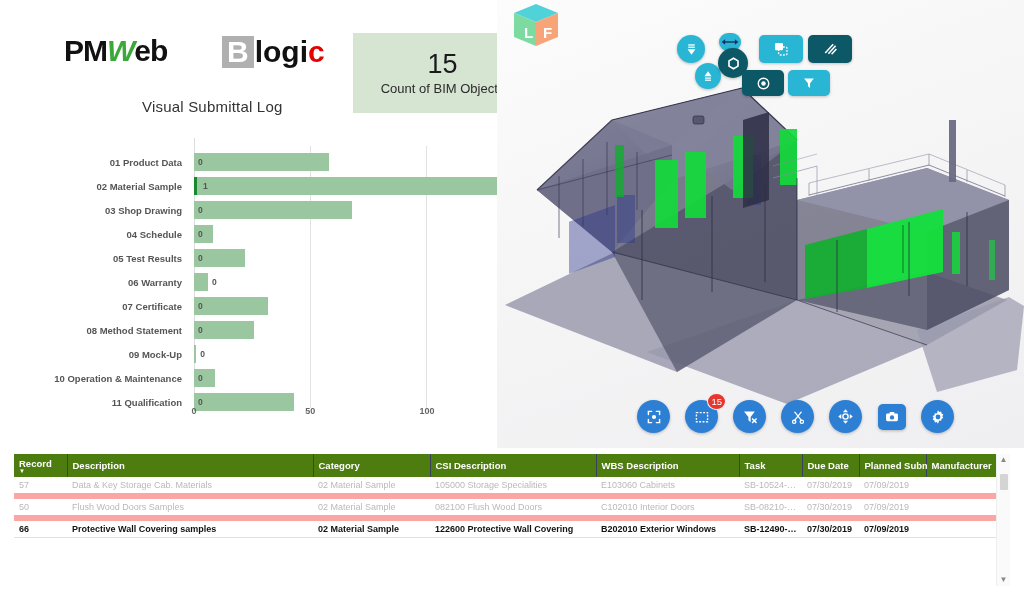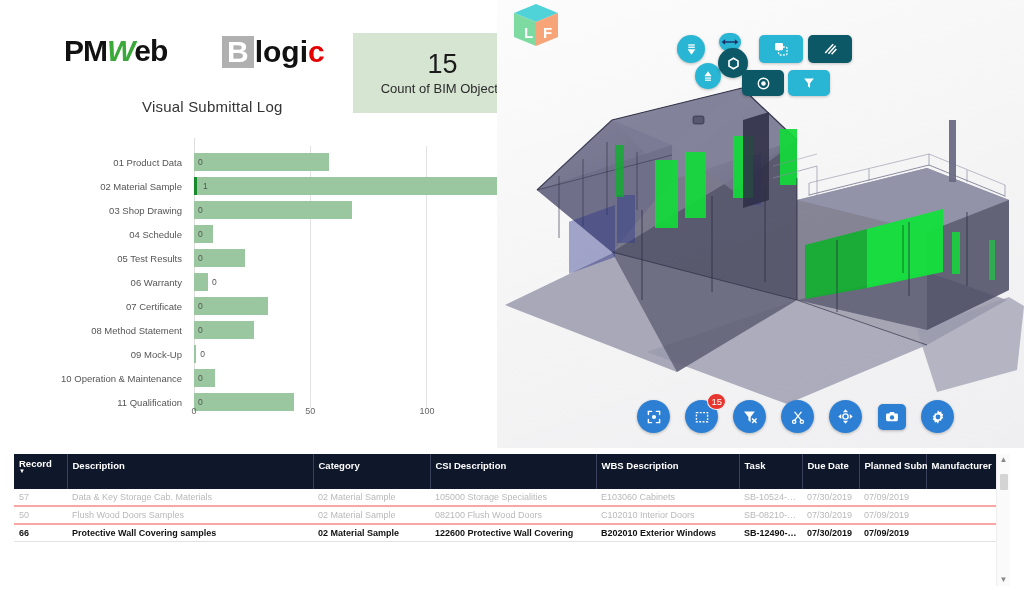--- a/index.html
+++ b/index.html
@@ -45,21 +45,21 @@
   .kpi-value { font-size:27px; color:#1a1a1a; line-height:1; }
   .kpi-label { font-size:13px; color:#2b2b2b; }
 
   
   .chart-box { position:absolute; left:12px; top:128px; width:485px; height:318px; }
   .chart-title-bar {
     height:16px; background:#000000; color:#ffffff;
     font-size:10.5px; font-weight:bold; display:flex;
     align-items:center; justify-content:center; letter-spacing:.2px;
   }
-  .plot-area { position:relative; width:485px; height:302px; }
+  .plot-area { position:relative; width:485px; height:302px;font-weight:bold; }
   .grid-v {
     position:absolute; top:18px; bottom:22px; width:1px; background:#e2e2e2;
   }
   .rows { position:absolute; left:0; right:0; top:22px; }
   .bar-row { position:relative; height:24px; margin-bottom:0px; display:flex; align-items:center; }
   .cat-label {
     position:absolute; left:0; width:133px; text-align:right;
     font-size:9.5px; color:#555; padding-right:5px;
   }
   .bar-wrap { position:absolute; left:140px; top:3px; height:18px; }
@@ -110,29 +110,29 @@
     border-radius:50%; background:#e8352e; color:#fff; font-size:9.5px;
     display:flex; align-items:center; justify-content:center; padding:0 3px;
     border:1.5px solid #f4f4f5;
   }
   .cube-logo { position:absolute; left:11px; top:0px; width:56px; height:52px; }
 
   
   .table-area { position:absolute; left:14px; top:454px; width:996px; height:132px; background:#fff; }
   table { width:982px; border-collapse:collapse; table-layout:fixed; }
   thead th {
-    background:#0f172a; color:#ffffff; font-size:9.5px; font-weight:bold;
-    text-align:left; padding:4px 4px 16px 5px; height:17px;
+    background:#4d7c0f; color:#ffffff; font-size:9.5px; font-weight:bold;
+    text-align:left; padding:4px 4px 4px 5px; height:17px;
     border-right:1px solid #3a3f5c; position:relative; white-space:nowrap;
   }
   thead th:last-child { border-right:none; }
   .sort-caret { display:block; font-size:6px; line-height:4px; color:#fff; }
   tbody td {
     font-size:9px; color:#b9b9b9; padding:3px 4px 3px 5px; height:17px;
-    border-bottom:2px solid #fca5a5; white-space:nowrap; overflow:hidden;
+    border-bottom:6px solid #fca5a5; white-space:nowrap; overflow:hidden;
     text-overflow:ellipsis;
   }
   tbody tr.sel td { color:#111111; font-weight:bold; background:#ffffff;
     border-top:1px solid #e2e2e2; border-bottom:1px solid #e2e2e2; }
 
   .vscroll {
     position:absolute; left:996px; top:454px; width:14px; height:132px;
     background:#fafafa; border-left:1px solid #eee;
     display:flex; flex-direction:column; align-items:center;
     justify-content:space-between; padding:2px 0;

